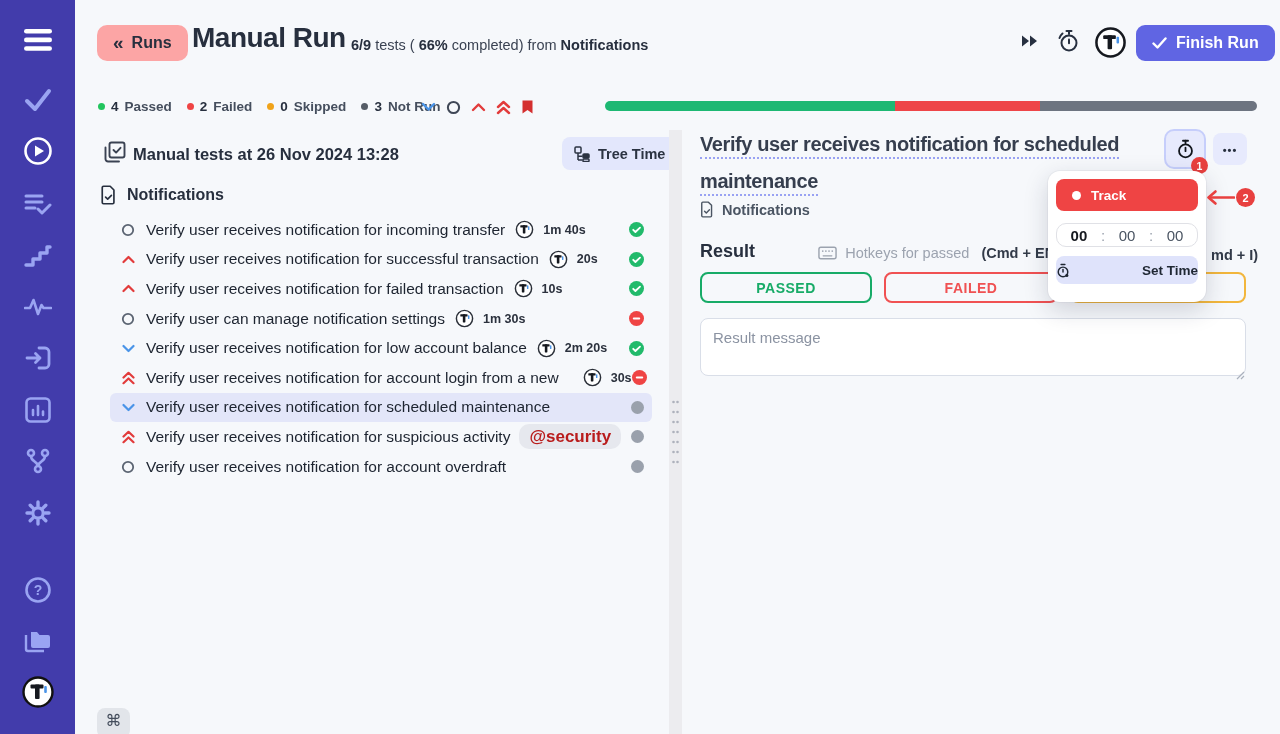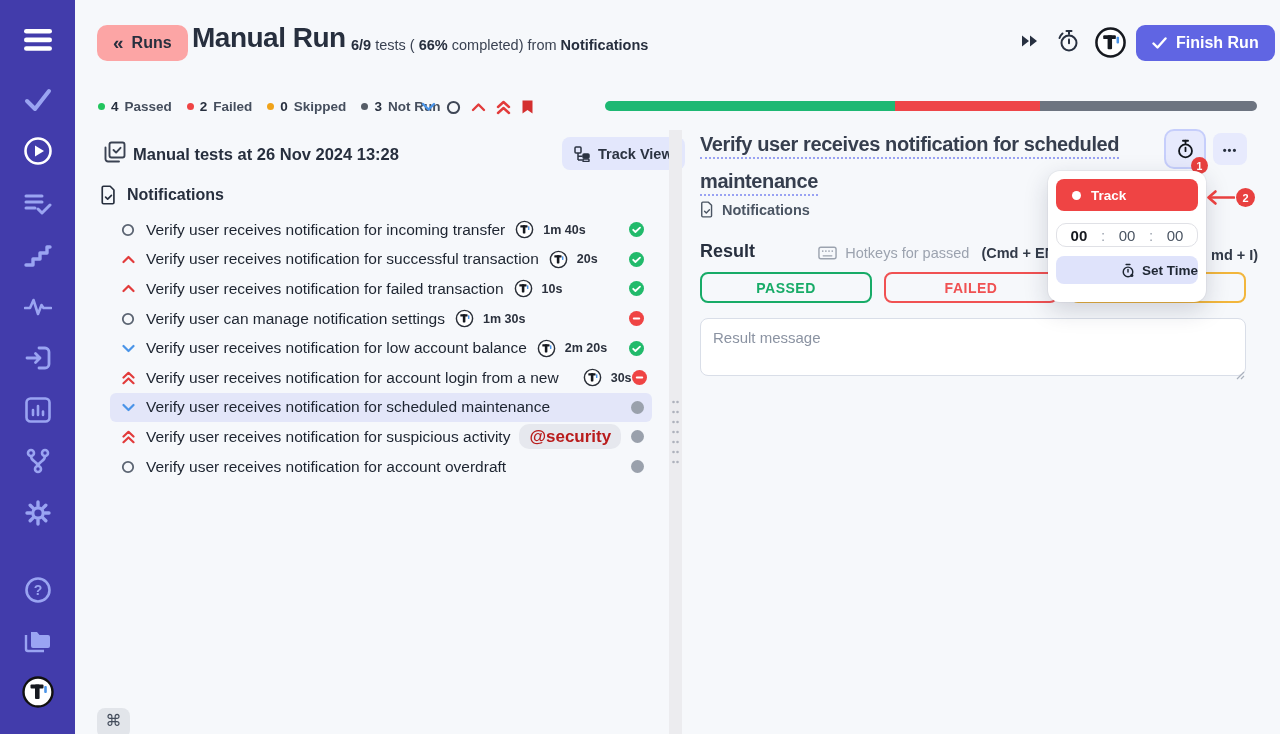--- a/index.html
+++ b/index.html
@@ -98,21 +98,21 @@
     box-shadow:0 8px 24px rgba(30,35,60,0.18), 0 0 0 1px rgba(30,35,60,0.04); z-index:50; padding:8px; }
   .track-btn { width:142px; height:32px; background:#ef4444; border:none; border-radius:8px; color:#fff;
     font-size:13.5px; font-weight:700; display:flex; align-items:center; gap:10px; padding-left:16px; cursor:pointer; }
   .track-dot { width:9px; height:9px; border-radius:50%; background:#fff; }
   .time-box { margin-top:12px; width:142px; height:24px; border:1.5px solid #e0e1e6; border-radius:10px;
     display:flex; align-items:center; justify-content:space-evenly; font-size:15px; }
   .time-box .th { font-weight:800; color:#16191f; cursor:text; }
   .time-box .tc { color:#9ca3af; }
   .time-box .tm, .time-box .ts { color:#4b5563; cursor:text; }
   .settime-btn { margin-top:9px; width:142px; height:28px; background:#dfe3fb; border:none; border-radius:8px;
-    display:flex; align-items:center; justify-content:flex-end; gap:7px; font-size:13.5px; font-weight:700; color:#1f2733; cursor:pointer; }
+    display:flex; align-items:center; justify-content:space-between; gap:7px; font-size:13.5px; font-weight:700; color:#1f2733; cursor:pointer; }
 
   
   .anno-arrow { left:1203px; top:188px; z-index:60; display:flex; align-items:center; }
   .badge2 { width:19px; height:19px; border-radius:50%; background:#e8403f; color:#fff; font-size:11px; font-weight:800;
     display:flex; align-items:center; justify-content:center; margin-left:1px; }
 </style>
 </head>
 <body>
 
 <nav class="sidebar">
@@ -301,21 +301,21 @@
     </svg>
 </span>
 <div class="abs runheader-text">Manual tests at 26 Nov 2024 13:28</div>
 <button class="abs treeview-btn">
   <svg width="16" height="16" viewBox="0 0 16 16" fill="none" stroke="#2b3342" stroke-width="1.5">
       <rect x="1" y="1" width="6" height="6" rx="1"></rect>
       <path d="M4 7 v7 M4 10.2 h4.5 M4 14 h4.5"></path>
       <rect x="9" y="8" width="6" height="4" rx="1" fill="#2b3342"></rect>
       <rect x="9" y="13" width="6" height="2.6" rx="0.8"></rect>
     </svg>
-  <span>Track View</span>
+  <span>Tree Time</span>
 </button>
 
 <div class="abs suite-row">
   <svg width="17" height="20" viewBox="0 0 20 24" fill="none" stroke="#272f3e" stroke-width="2" stroke-linecap="round" stroke-linejoin="round">
       <path d="M4 1.5 h8 L16.5 6 V21 a1.5 1.5 0 0 1 -1.5 1.5 H4 A1.5 1.5 0 0 1 2.5 21 V3 A1.5 1.5 0 0 1 4 1.5 Z"></path>
       <path d="M6.5 14.5 l2.5 2.5 4.5 -4.5"></path>
     </svg>
   <span class="nm">Notifications</span>
 </div>
 

